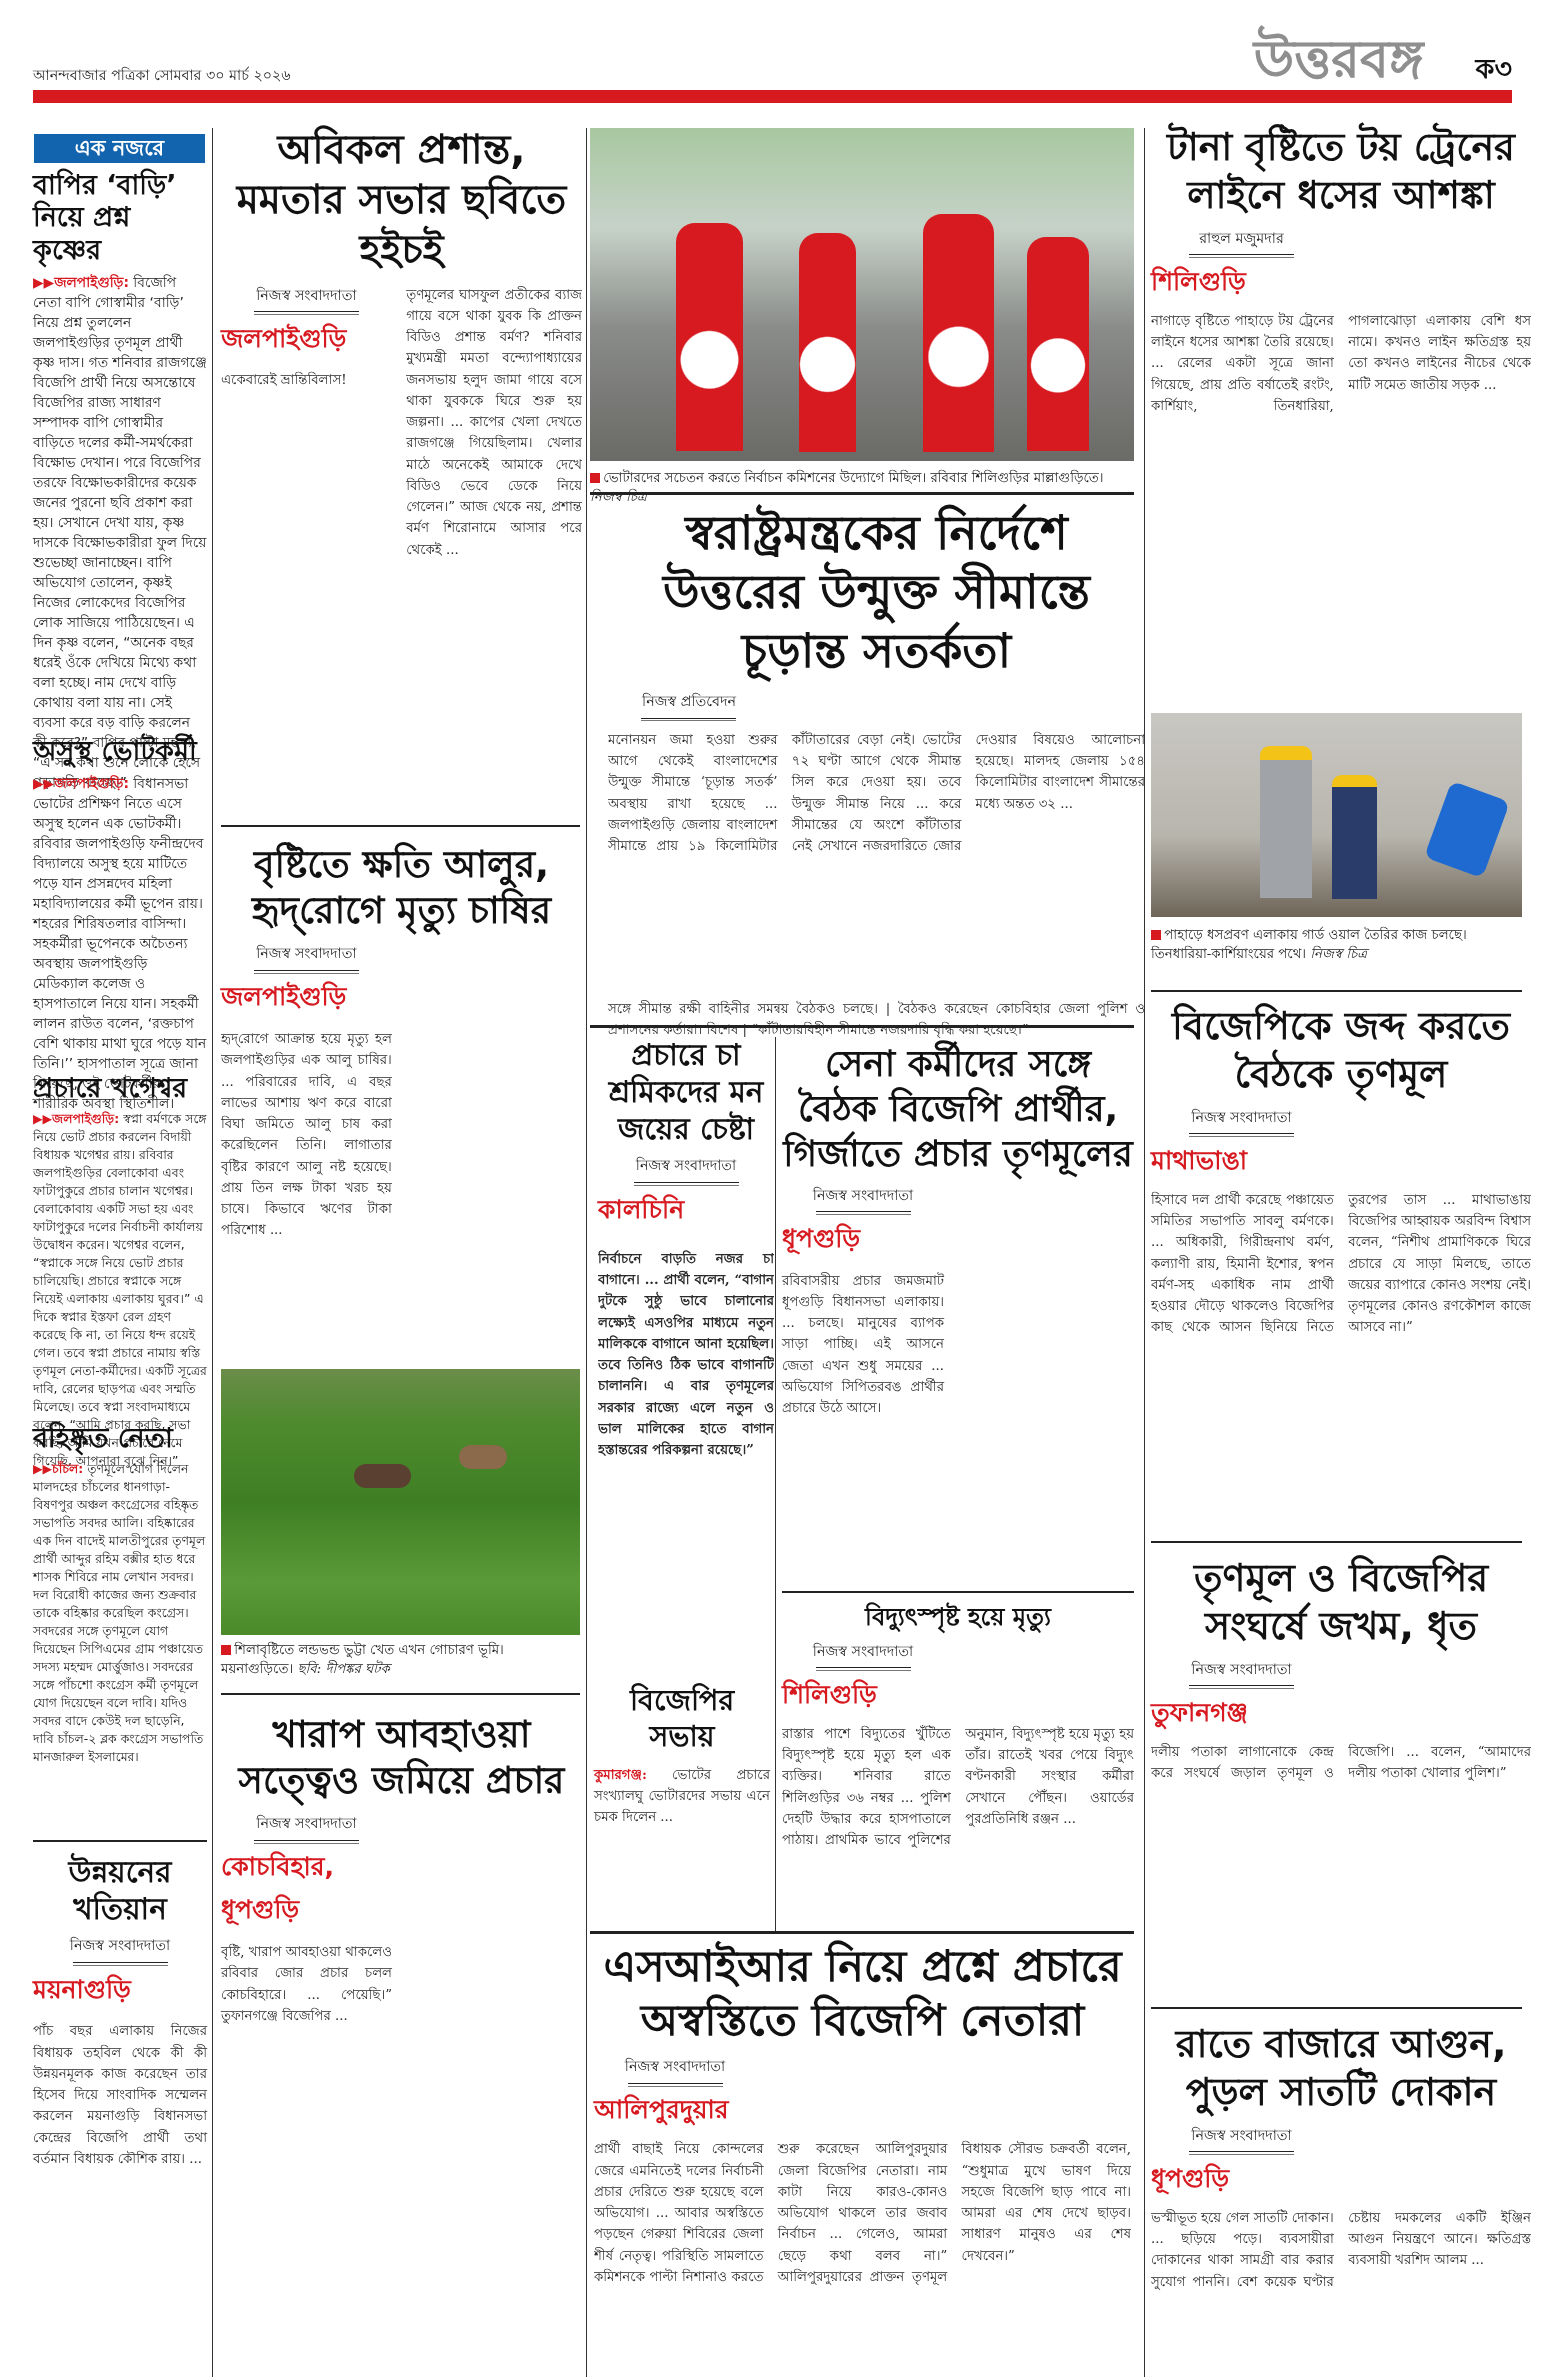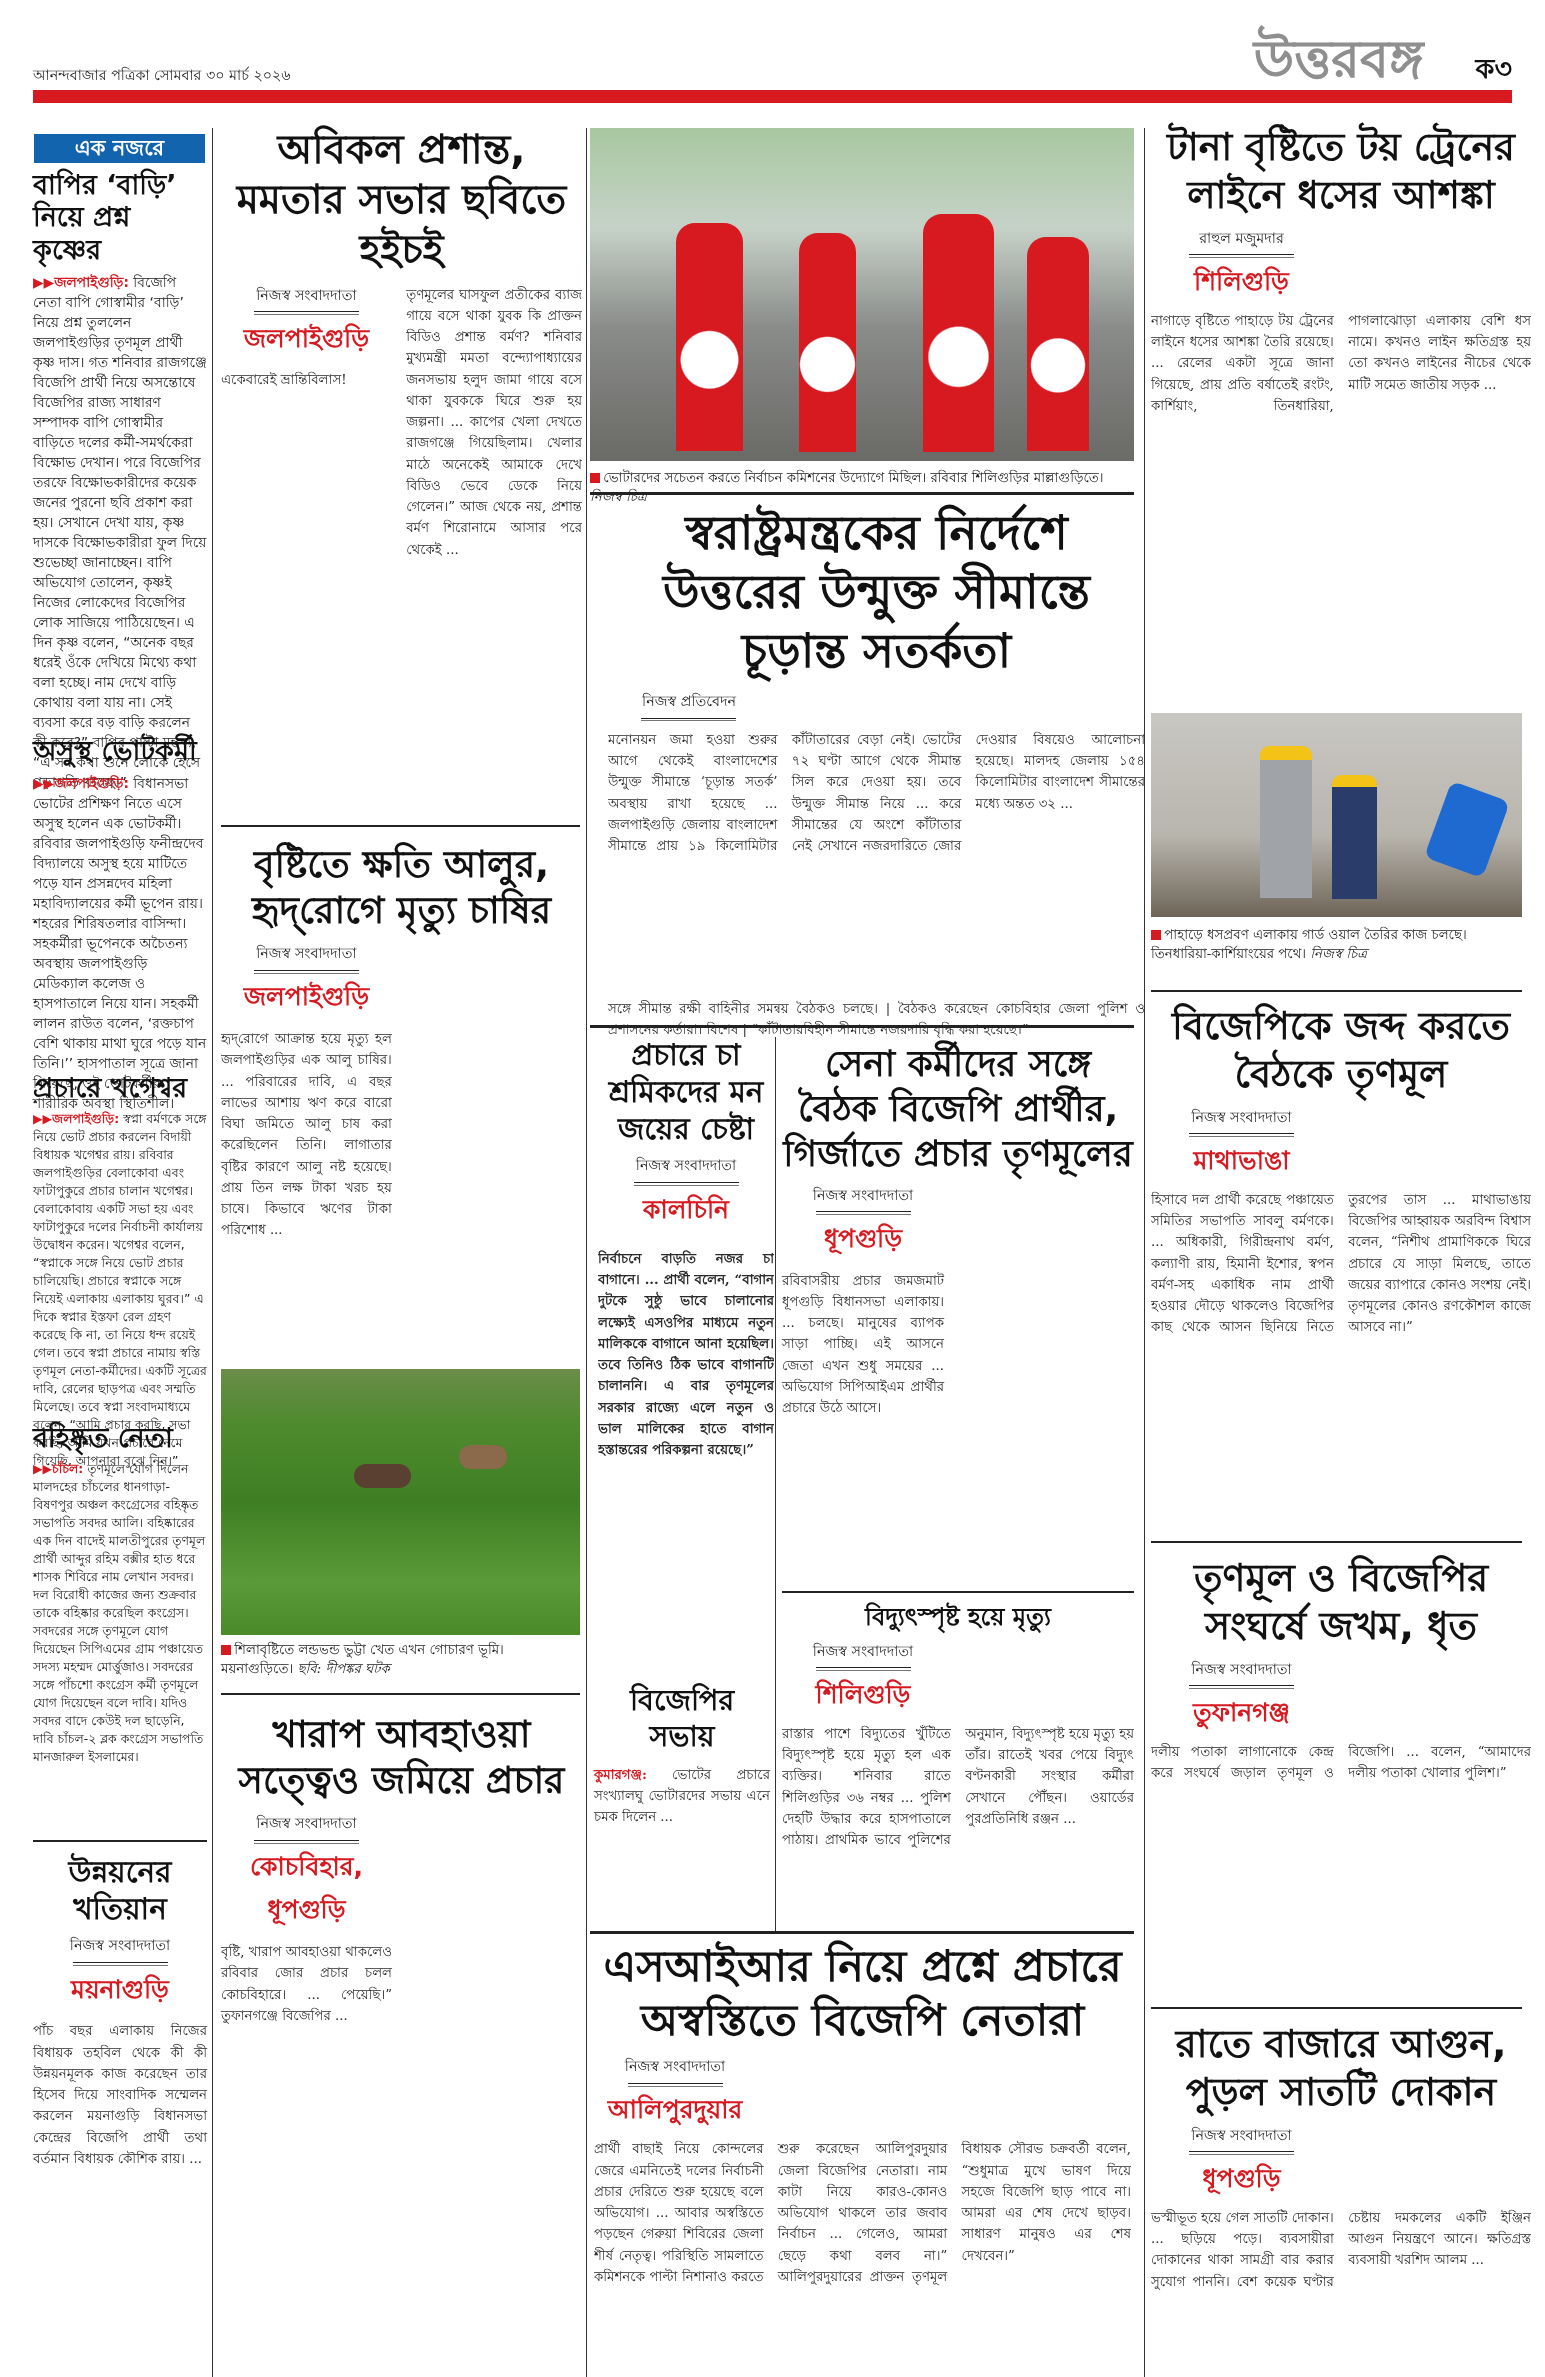--- a/index.html
+++ b/index.html
@@ -13,21 +13,21 @@
   .vline { width: 1.4px; background: #333; }
   .hline { height: 2.9px; background: #222; }
   .eknajare { left: 34px; top: 134px; width: 171px; height: 28.5px; background: #1164ad; color: #fff; font-size: 21px; font-weight: bold; text-align: center; line-height: 28.5px; }
   .brief-h { font-weight: bold; font-size: 27px; line-height: 1.2; color: #111; }
   .brief-b { font-size: 13.8px; line-height: 1.45; color: #222; }
   .brief-b .loc { color: #d71920; font-weight: bold; }
   .brief-b .arr { color: #d71920; }
   .hl { font-weight: bold; color: #111; text-align: center; line-height: 1.25; font-family: "DejaVu Sans", sans-serif; }
   .byline { font-size: 14.3px; text-align: center; color: #222; font-family: "DejaVu Serif", serif; }
   .byline-rule { height: 3.8px; border-top: 1.4px solid #222; border-bottom: 1px solid #777; margin: 3.8px auto; }
-  .dateline { font-size: 25px; font-weight: bold; color: #d71920; text-align: center; }
+  .dateline { font-size: 25px; font-weight: bold; color: #d71920; }
   .body { font-size: 13.3px; line-height: 1.6; color: #2a2a2a; text-align: justify; font-family: "DejaVu Serif", serif; }
   .caption { font-size: 13.3px; line-height: 1.45; color: #222; font-family: "DejaVu Serif", serif; }
   .caption .sq { display: inline-block; width: 9.5px; height: 10.5px; background: #d71920; margin-right: 3.8px; vertical-align: -1.4px; }
   .photo { overflow: hidden; }
 </style>
 </head>
 <body>
 
 <div class="abs masthead-date" style="top:64px;">আনন্দবাজার পত্রিকা  সোমবার ৩০ মার্চ ২০২৬</div>
 <div class="abs redbar" style="left:33px;top:90px;width:1479px;height:13px;background:#d71920;"></div>
@@ -153,21 +153,21 @@
   <div class="body" style="margin-top:9.5px;"><span style="color:#d71920;font-weight:bold;">কুমারগঞ্জ:</span> <span>ভোটের প্রচারে সংখ্যালঘু ভোটারদের সভায় এনে চমক দিলেন ...</span></div>
 </div>
 
 <div class="abs" style="left:782px;top:1041px;width:352px;">
   <div class="hl" style="font-size:36px;">সেনা কর্মীদের সঙ্গে বৈঠক বিজেপি প্রার্থীর, গির্জাতে প্রচার তৃণমূলের</div>
   <div style="display:flex;gap:14.3px;margin-top:7.6px;">
     <div style="width:162px;">
       <div class="byline">নিজস্ব সংবাদদাতা</div>
       <div class="byline-rule" style="width:95px;"></div>
       <div class="dateline">ধূপগুড়ি</div>
-      <div class="body" style="margin-top:7.6px;">রবিবাসরীয় প্রচার জমজমাট ধূপগুড়ি বিধানসভা এলাকায়। ... চলছে। মানুষের ব্যাপক সাড়া পাচ্ছি। এই আসনে জেতা এখন শুধু সময়ের ... অভিযোগ সিপিআইএম প্রার্থীর প্রচারে উঠে আসে।</div>
+      <div class="body" style="margin-top:7.6px;">রবিবাসরীয় প্রচার জমজমাট ধূপগুড়ি বিধানসভা এলাকায়। ... চলছে। মানুষের ব্যাপক সাড়া পাচ্ছি। এই আসনে জেতা এখন শুধু সময়ের ... অভিযোগ সিপিতরবঙ প্রার্থীর প্রচারে উঠে আসে।</div>
     </div>
   </div>
 </div>
 <div class="abs hline" style="left:782px;top:1591px;width:352px;height:1.9px;"></div>
 
 <div class="abs" style="left:782px;top:1602px;width:352px;">
   <div class="hl" style="font-size:24px;">বিদ্যুৎস্পৃষ্ট হয়ে মৃত্যু</div>
   <div style="display:flex;gap:14.3px;margin-top:7.6px;">
     <div style="width:162px;">
       <div class="byline">নিজস্ব সংবাদদাতা</div>

